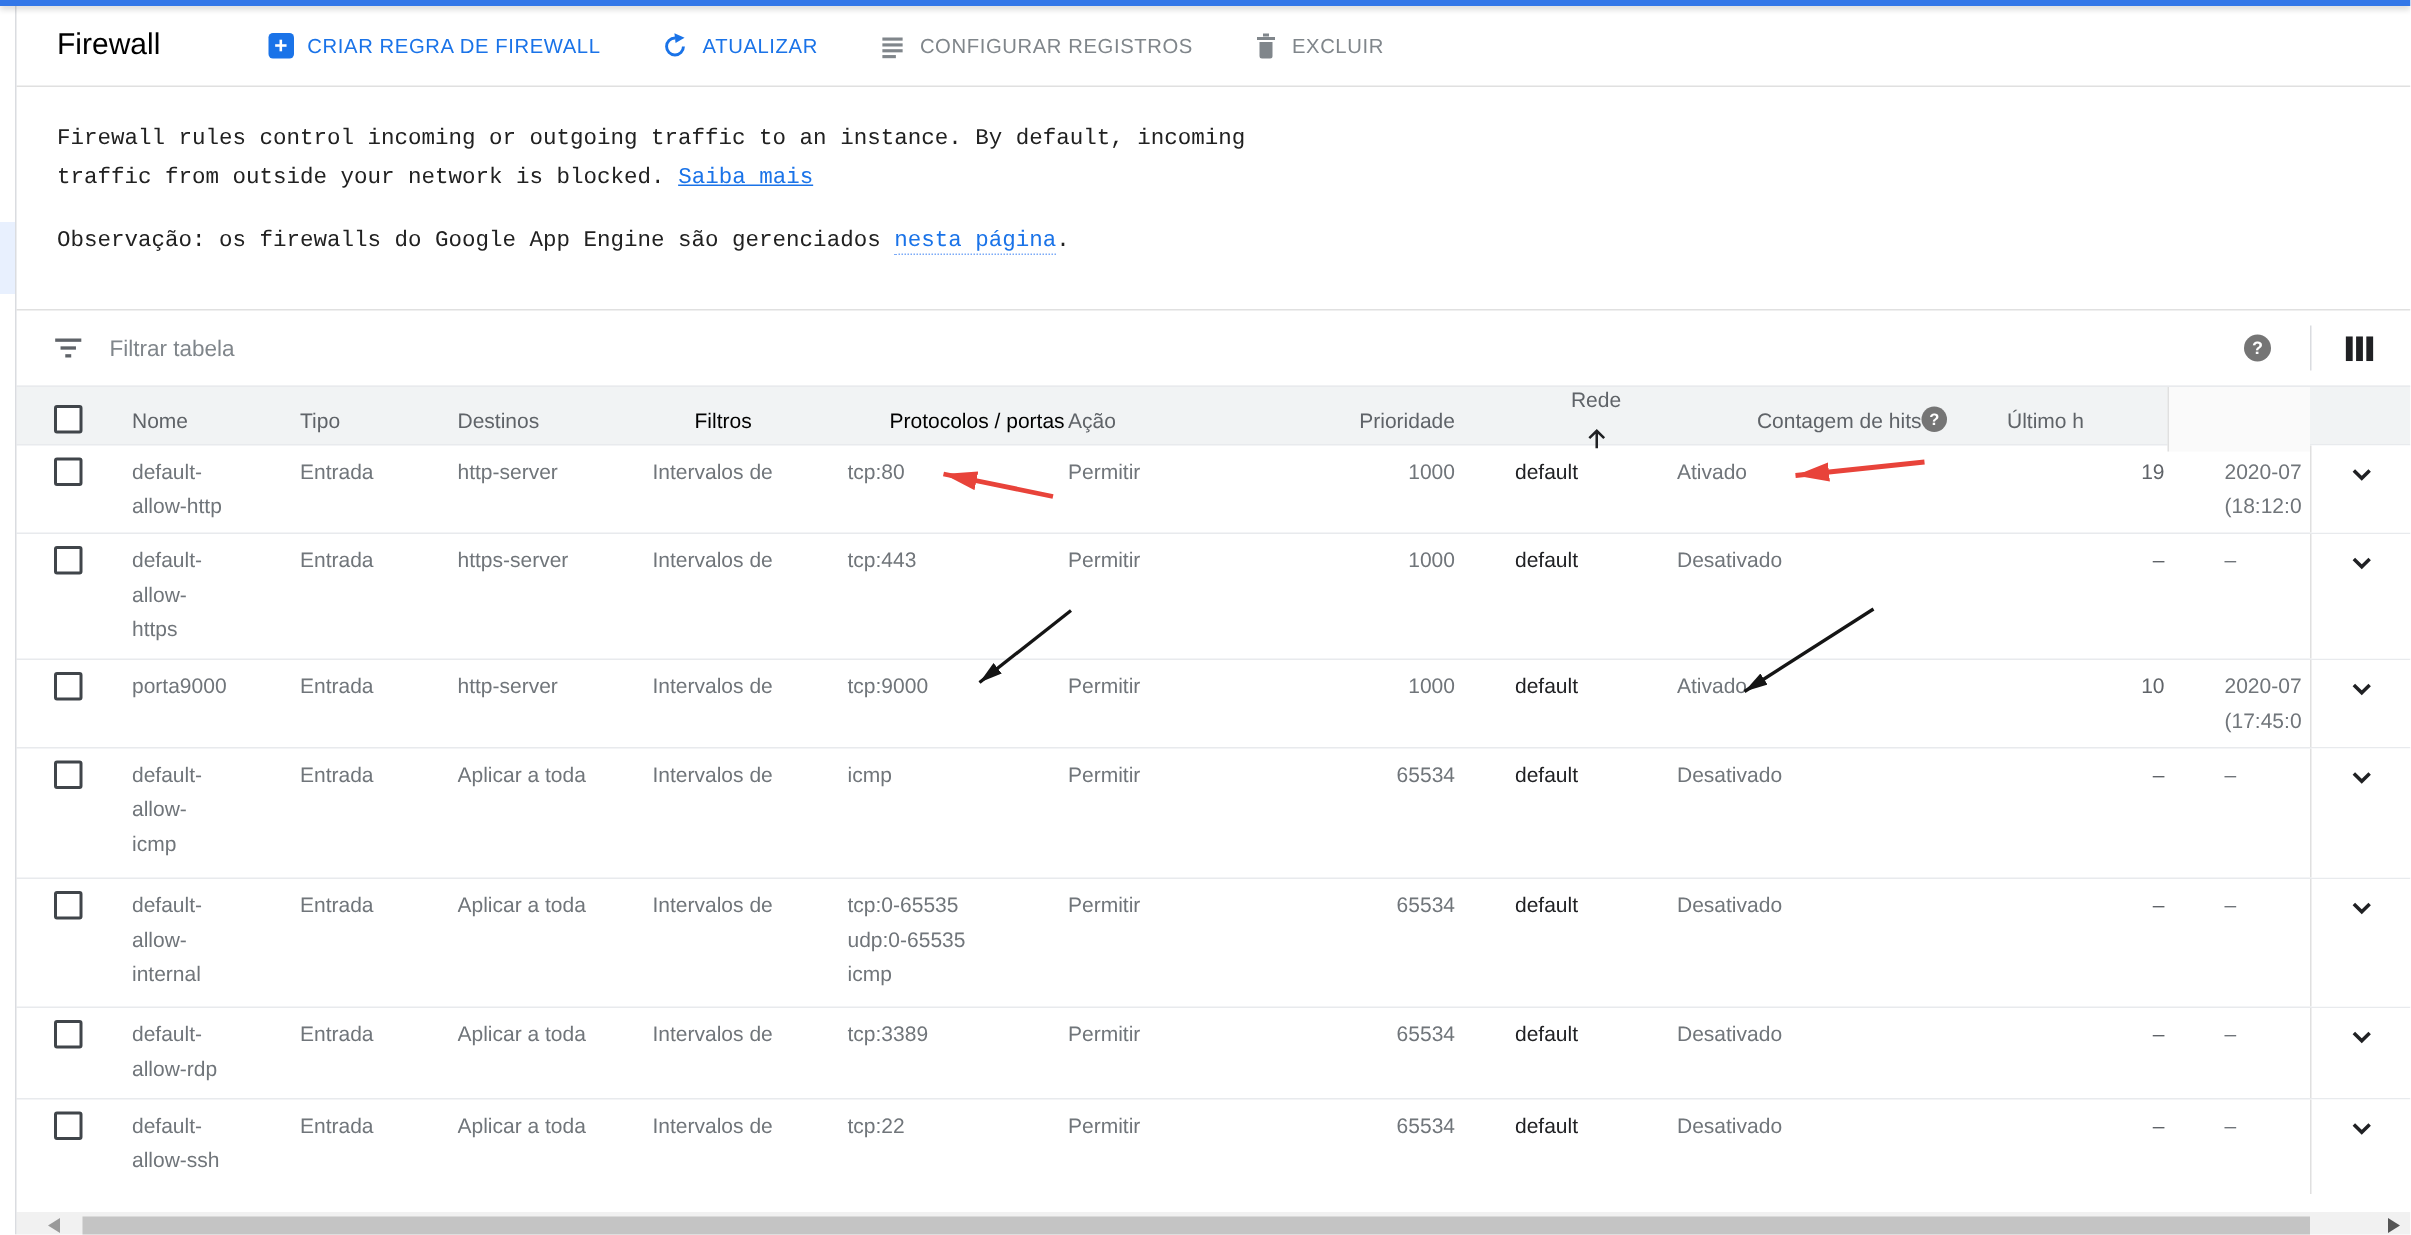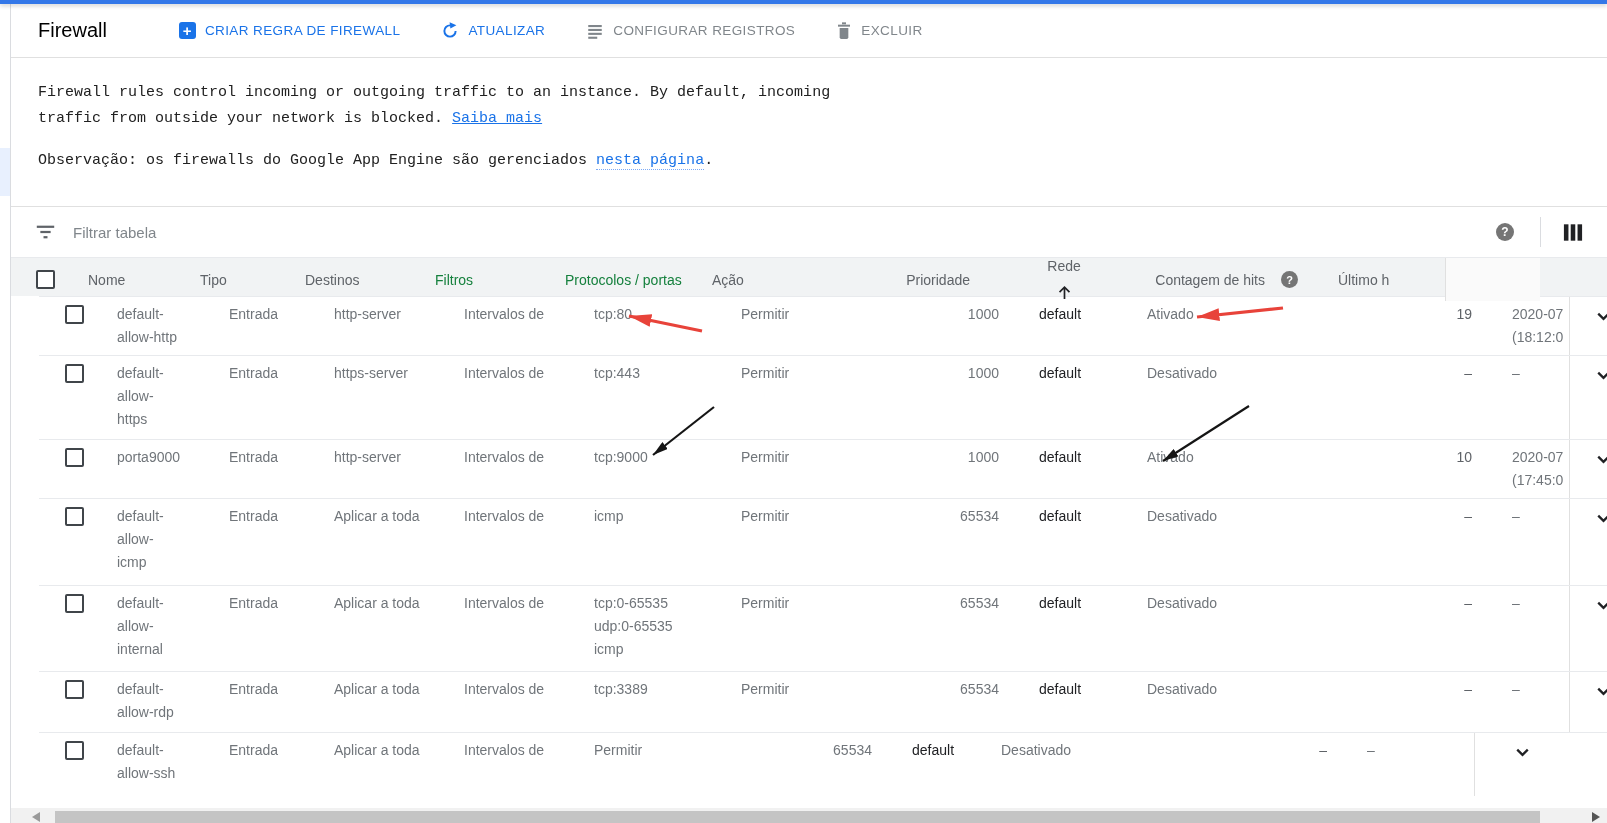--- a/index.html
+++ b/index.html
@@ -41,33 +41,33 @@
   .filter-row input::placeholder{color:#80868b;}
   .help-circle{display:inline-flex;align-items:center;justify-content:center;width:18px;height:18px;
     border-radius:50%;background:#757575;color:#fff;font-size:12px;font-weight:700;cursor:pointer;}
   .vdiv{width:1px;height:30px;background:#dadce0;margin:0 22px 0 26px;}
   .cols-icon{cursor:pointer;display:inline-flex;}
   
   .grid-row{display:grid;
     grid-template-columns:78px 112px 105px 130px 130px 147px 133px 127px 146px 182px 145px 95px 67px;}
   .thead{background:#f1f3f4;height:38px;border-top:1px solid #e8eaed;}
   .thead .hc{display:flex;align-items:center;font-size:14px;color:#5f6368;cursor:pointer;}
-  .thead .hc.light{color:#15803d;}
-  .trow{border-top:1px solid #e8eaed;background:#fff;margin-left:29px;}
+  .thead .hc.light{color:#000000;margin-left:28px;}
+  .trow{border-top:1px solid #e8eaed;background:#fff;}
   .cell{padding:6px 0;line-height:23px;font-size:14px;color:#70757a;overflow:hidden;white-space:nowrap;}
   .c-net{padding-left:38px;color:#202124;}
   .c-prio,.c-hits{text-align:right;padding-right:2px;}
   .c-hits{color:#5f6368;}
   .c-last{padding-left:38px;}
   .c-exp{border-left:1px solid #e0e0e0;display:flex;justify-content:center;align-items:flex-start;
     padding-top:8px;cursor:pointer;background:#fff;}
   .thead .c-exp{background:#fafafa;padding-top:0;}
   .thead .c-net{color:#5f6368;gap:10px;flex-direction:column;}
   .thead .c-prio{justify-content:flex-end;}
-  .thead .c-hits{justify-content:flex-end;gap:16px;color:#5f6368;}
+  .thead .c-hits{justify-content:flex-end;gap:0;color:#5f6368;}
   .cb{display:inline-block;width:15px;height:15px;border:2px solid #40454a;border-radius:2px;
     background:#fff;margin-left:26px;cursor:pointer;}
   .c-sel{padding-top:8px;}
   .thead .c-sel{padding-top:0;display:flex;align-items:center;}
   .thead .c-sel .cb{margin-top:0;}
   .r1{min-height:83px}.r3{min-height:86px}.r4{min-height:85px}.r5{min-height:60px}.r6{min-height:63px}
   .netlink{cursor:pointer;text-align:center;}
   
   .hscroll{position:relative;height:19px;margin-top:12px;background:#f1f1f1;}
   .sb-thumb{position:absolute;left:45px;right:67px;top:3px;height:13px;background:#c4c4c4;cursor:pointer;}
@@ -361,20 +361,23 @@
       </div>
       <div class="grid-row trow r6">
         <div class="cell c-sel"><span class="cb"></span></div>
         <div class="cell c-name">
           <div>default-</div>
           <div>allow-ssh</div>
         </div>
         <div class="cell">Entrada</div>
         <div class="cell">Aplicar a toda</div>
         <div class="cell">Intervalos de</div>
+        <div class="cell">
+          <div>tcp:22</div>
+        </div>
         <div class="cell">Permitir</div>
         <div class="cell c-prio">65534</div>
         <div class="cell c-net"><span class="netlink">default</span></div>
         <div class="cell">Desativado</div>
         <div class="cell c-hits">–</div>
         <div class="cell c-last">
           <div>–</div>
         </div>
         <div class="c-exp">
           <span style="display:inline-flex">

